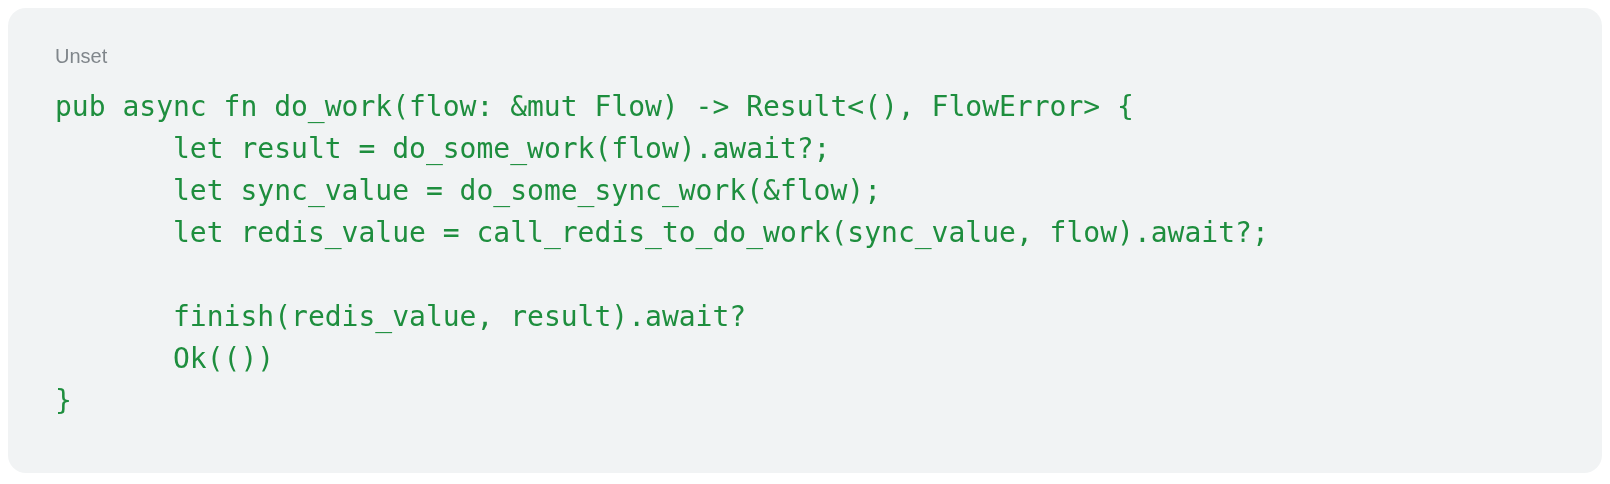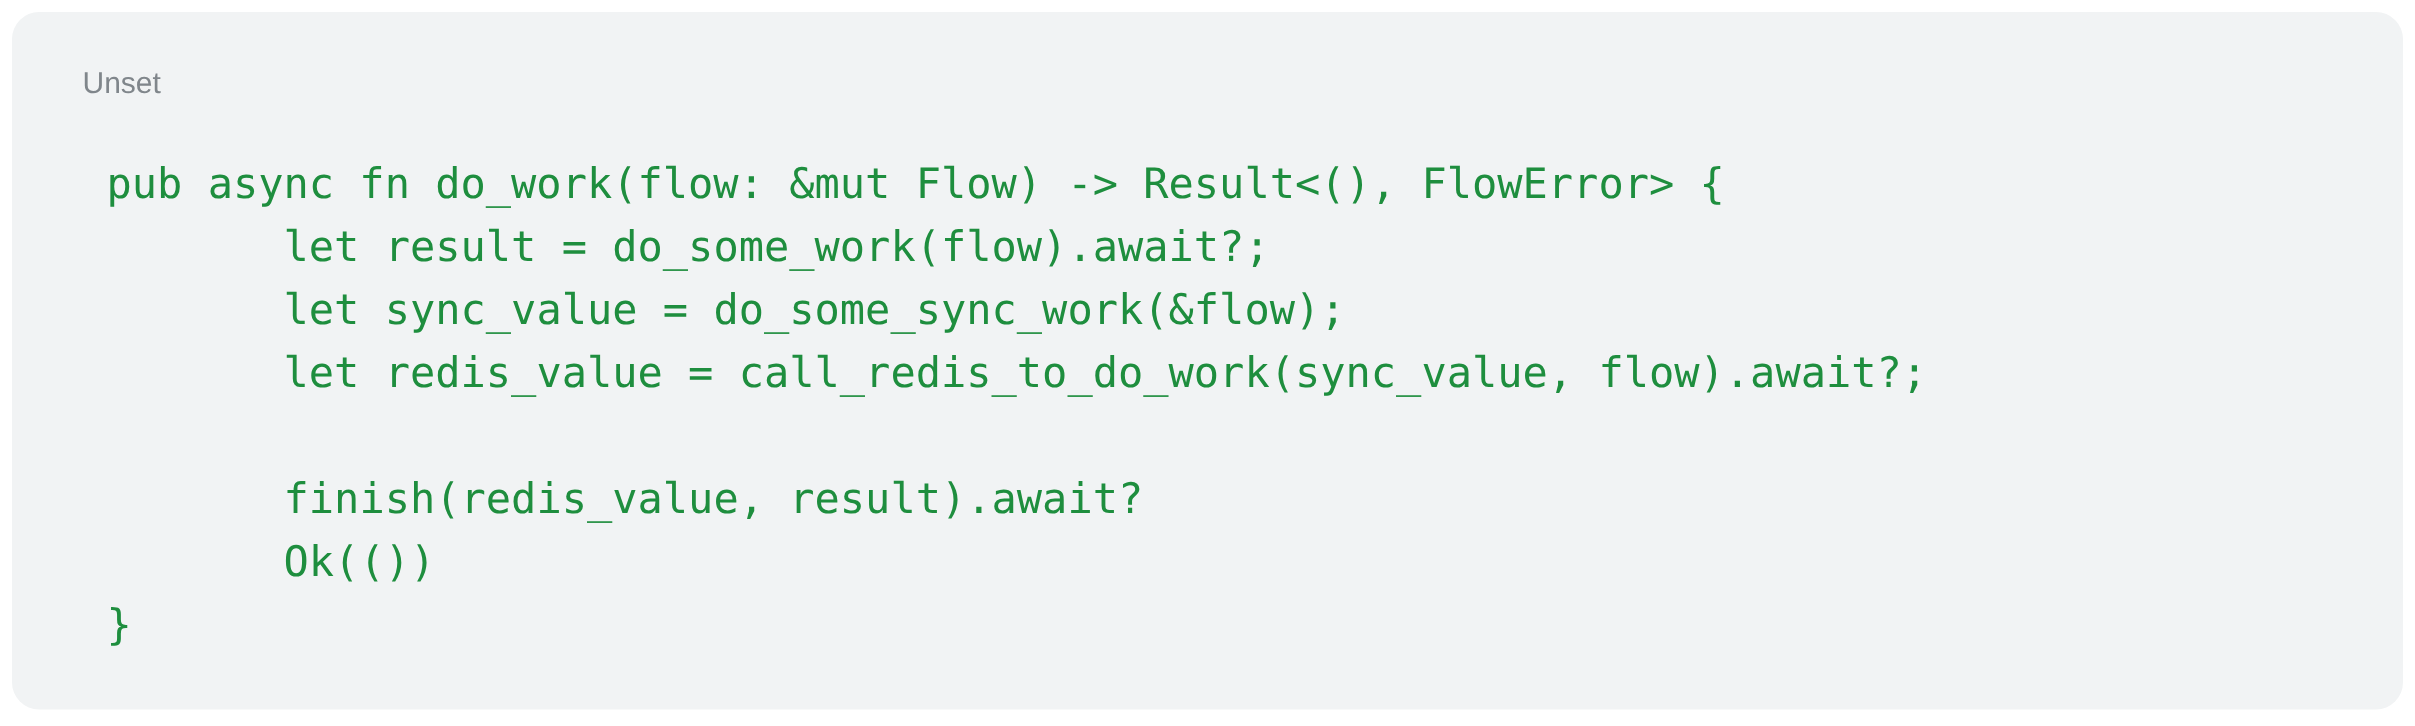--- a/index.html
+++ b/index.html
@@ -34,21 +34,21 @@
     font-size: 20px;
     line-height: 24px;
     color: #80868b;
     cursor: pointer;
     user-select: none;
   }
   .code-text {
     position: absolute;
     left: 47px;
     top: 78px;
-    margin: 16px;
+    margin: 0;
     font-family: "DejaVu Sans Mono", "Liberation Mono", monospace;
     font-size: 28px;
     line-height: 42px;
     color: #1e8e3e;
     white-space: pre;
     tab-size: 7;
     -moz-tab-size: 7;
   }
 </style>
 </head>

